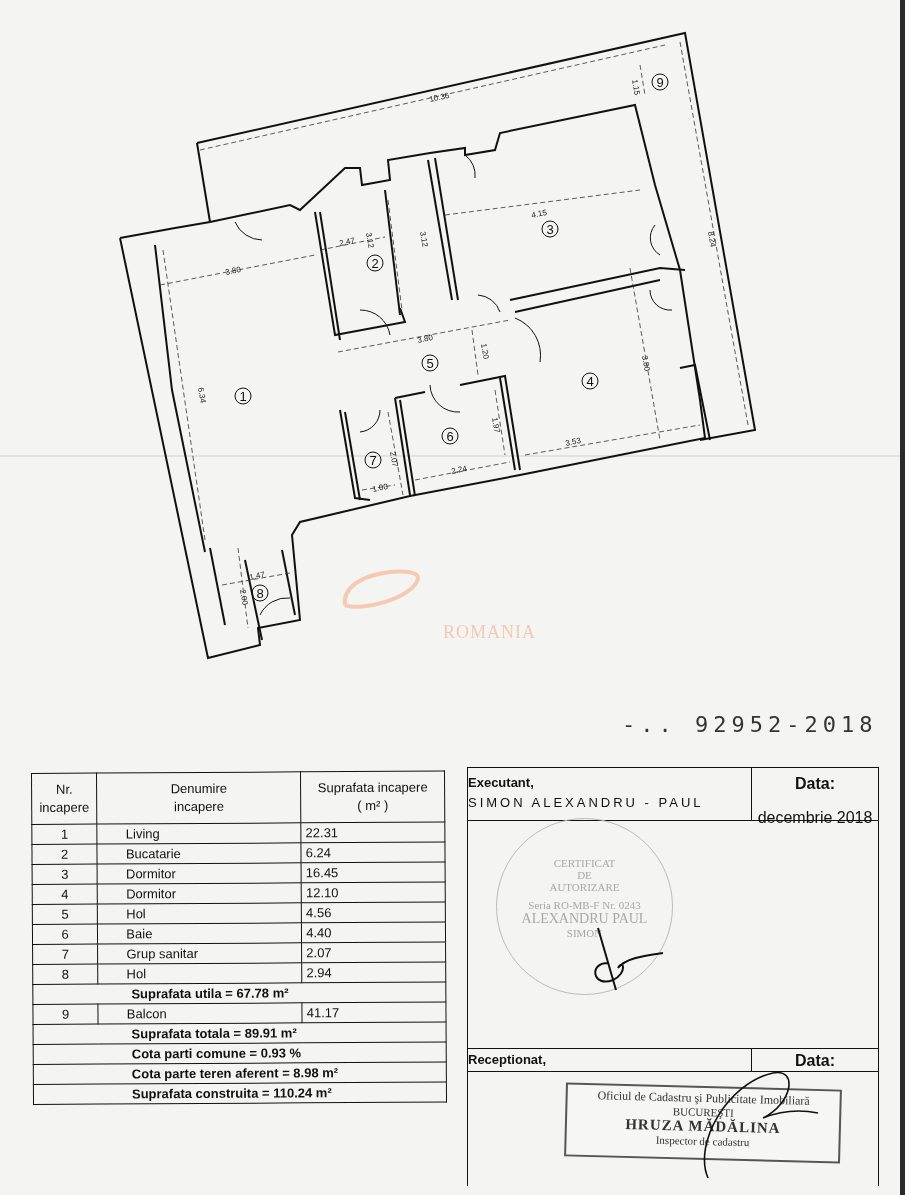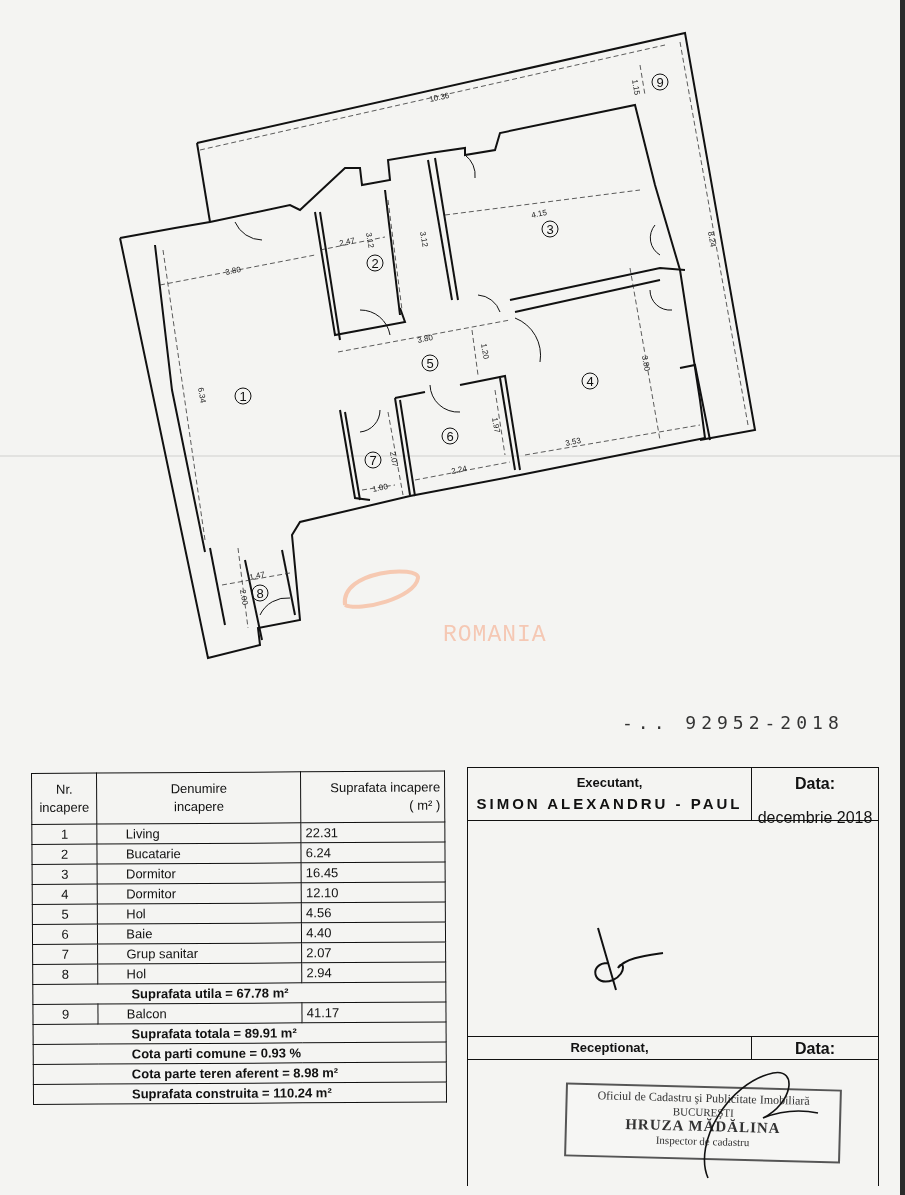--- a/index.html
+++ b/index.html
@@ -9,26 +9,26 @@
     font-family: "Liberation Sans", sans-serif;
     color: #111;
   }
   .page-edge { position: absolute; right: 0; top: 0; width: 5px; height: 1195px; background: #2b2b2b; }
   .fold { position: absolute; left: 0; width: 900px; height: 2px; background: #e2e2e0; }
   .plan { position: absolute; left: 0; top: 0; width: 905px; height: 700px; }
   .plan svg { width: 905px; height: 700px; }
   .dim { font-family: "Liberation Sans", sans-serif; font-size: 8px; fill: #222; }
   .roomnum { font-family: "Liberation Sans", sans-serif; font-size: 13px; fill: #111; }
   .watermark-text {
-    position: absolute; left: 443px; top: 622px; font-size: 23px; color: #f5c8b4;
-    letter-spacing: 1px; font-family: Liberation Mono, monospace;
+    position: absolute; left: 443px; top: 622px; font-size: 18px; color: #f5c8b4;
+    letter-spacing: 1px; font-family: Liberation Serif, serif;
   }
   .docnum {
     position: absolute; left: 622px; top: 712px; font-family: "DejaVu Sans Mono", monospace;
-    font-size: 18px; letter-spacing: 5px; color: #333;
+    font-size: 22px; letter-spacing: 5px; color: #333;
   }
   
   .rooms-table {
     position: absolute; left: 31px; top: 773px; width: 414px;
     border-collapse: collapse; transform: rotate(-0.35deg); transform-origin: left top;
     font-size: 13px;
   }
   .rooms-table td, .rooms-table th {
     border: 1.5px solid #111; padding: 0 4px; height: 19px; line-height: 19px;
   }
@@ -36,24 +36,24 @@
   .c-nr { width: 58px; text-align: center; }
   .c-name { width: 200px; padding-left: 28px !important; text-align: left; }
   .c-area { width: 118px; padding-right: 38px !important; }
   .sum { text-align: left; padding-left: 98px !important; font-weight: bold; }
   
   .sign-block {
     position: absolute; left: 467px; top: 767px; width: 410px; height: 418px;
     border: 1.5px solid #111; border-bottom: none;
   }
   .sb-row { position: absolute; left: 0; right: 0; border-bottom: 1.5px solid #111; }
-  .sb-col-l { position: absolute; left: 0; width: 283px; top: 0; bottom: 0; text-align: center; font-size: 13px; }
+  .sb-col-l { position: absolute; left: 0; width: 283px; top: 0; bottom: 0; font-size: 13px; }
   .sb-col-r { position: absolute; left: 283px; right: 0; top: 0; bottom: 0; border-left: 1.5px solid #111; text-align: center; font-size: 16px; }
   .bold { font-weight: bold; }
-  .spaced { letter-spacing: 3px; font-weight: bold; font-size: 15px; white-space: nowrap; }
+  .spaced { letter-spacing: 3px; font-weight: normal; font-size: 13px; white-space: nowrap; }
   .stamp-round {
     position: absolute; left: 28px; top: 50px; width: 175px; height: 175px; border-radius: 50%;
     border: 1.5px solid #bbb; color: #a9a9a9; font-family: "Liberation Serif", serif;
     text-align: center; font-size: 11px;
   }
   .stamp-rect {
     position: absolute; left: 97px; top: 318px; width: 272px; height: 70px;
     border: 2px solid #555; transform: rotate(1.5deg); font-family: "Liberation Serif", serif;
     text-align: center; color: #333; background: rgba(255,255,255,0.2);
   }
@@ -181,21 +181,21 @@
 </div>
 
 <div class="watermark-text">ROMANIA</div>
 <div class="docnum">-.. 92952-2018</div>
 
 <table class="rooms-table">
   <tbody>
       <tr>
     <th class="c-nr"><span>Nr.</span><br><span>incapere</span></th>
     <th class="c-name" style="text-align:center;padding-left:4px !important;"><span>Denumire</span><br><span>incapere</span></th>
-    <th class="c-area" style="text-align:right;padding-right:4px !important;"><span>Suprafata incapere</span><br><span>( m² )</span></th>
+    <th class="c-area" style="text-align:center;padding-right:4px !important;"><span>Suprafata incapere</span><br><span>( m² )</span></th>
   </tr>
   <tr>
         <td class="c-nr">1</td>
         <td class="c-name">Living</td>
         <td class="c-area">22.31</td>
       </tr>
   <tr>
         <td class="c-nr">2</td>
         <td class="c-name">Bucatarie</td>
         <td class="c-area">6.24</td>
@@ -258,25 +258,33 @@
     <div class="sb-col-l">
       <div class="bold" style="margin-top:7px;">Executant,</div>
       <div class="spaced" style="margin-top:5px;">SIMON ALEXANDRU - PAUL</div>
     </div>
     <div class="sb-col-r">
       <div class="bold" style="margin-top:7px;">Data:</div>
       <div style="margin-top:16px;">decembrie 2018</div>
     </div>
   </div>
 
+  <div class="stamp-round">
+    <div style="margin-top:38px;">CERTIFICAT</div>
+    <div>DE</div>
+    <div>AUTORIZARE</div>
+    <div style="margin-top:6px;">Seria RO-MB-F Nr. 0243</div>
+    <div style="font-size:14px;">ALEXANDRU PAUL</div>
+    <div>SIMON</div>
+  </div>
   <svg style="position:absolute;left:100px;top:150px;" width="110" height="80">
     <path d="M 30 10 L 48 72 M 40 45 C 20 45, 25 70, 45 62 C 60 55, 55 40, 50 50 C 58 40, 75 38, 95 35" fill="none" stroke="#111" stroke-width="2"></path>
   </svg>
 
-  <div class="sb-row" style="top:268px;height:22px;border-top:1.5px solid #111;">
+  <div class="sb-row" style="top:280px;height:22px;border-top:1.5px solid #111;">
     <div class="sb-col-l">
         <div class="bold" style="margin-top:3px;">Receptionat,</div>
       </div>
     <div class="sb-col-r">
         <div class="bold" style="margin-top:3px;">Data:</div>
       </div>
   </div>
 
   <div class="stamp-rect">
     <div style="font-size:12px;margin-top:3px;">Oficiul de Cadastru şi Publicitate Imobiliară</div>

